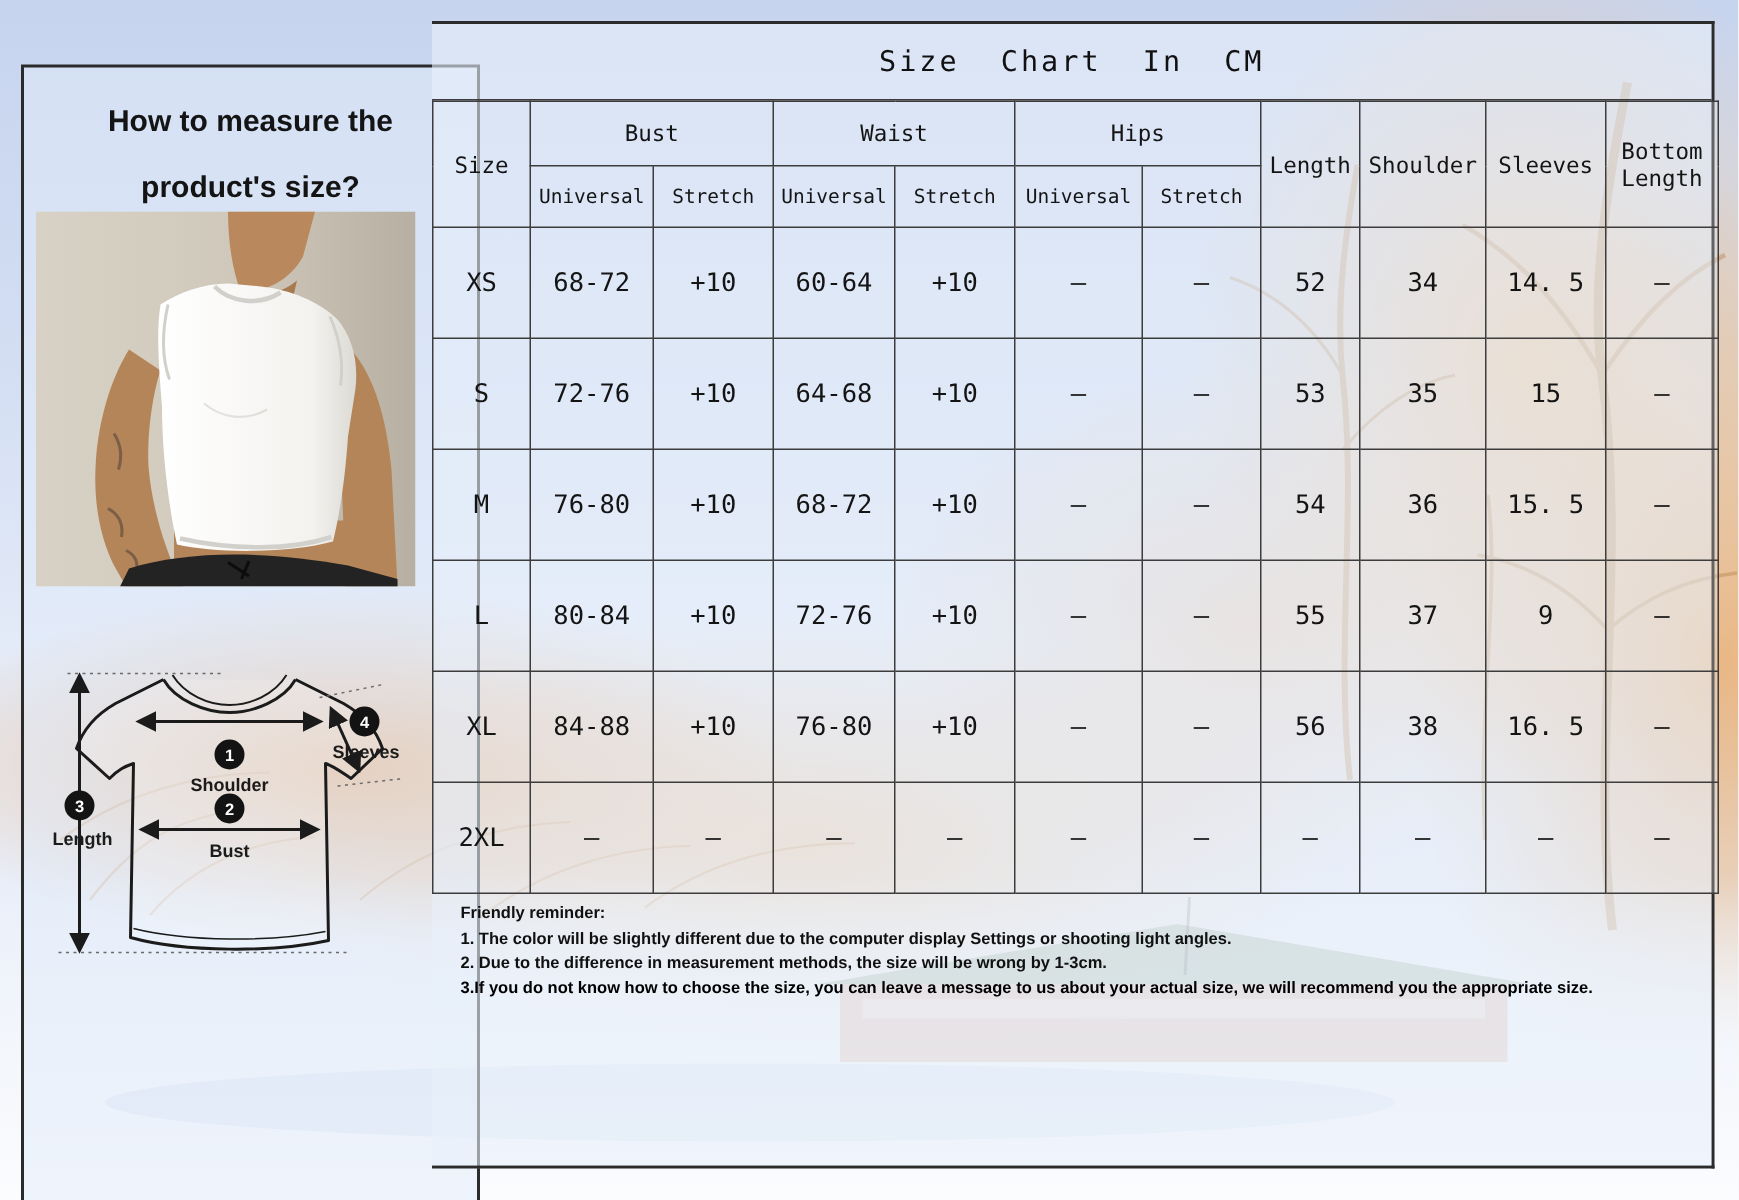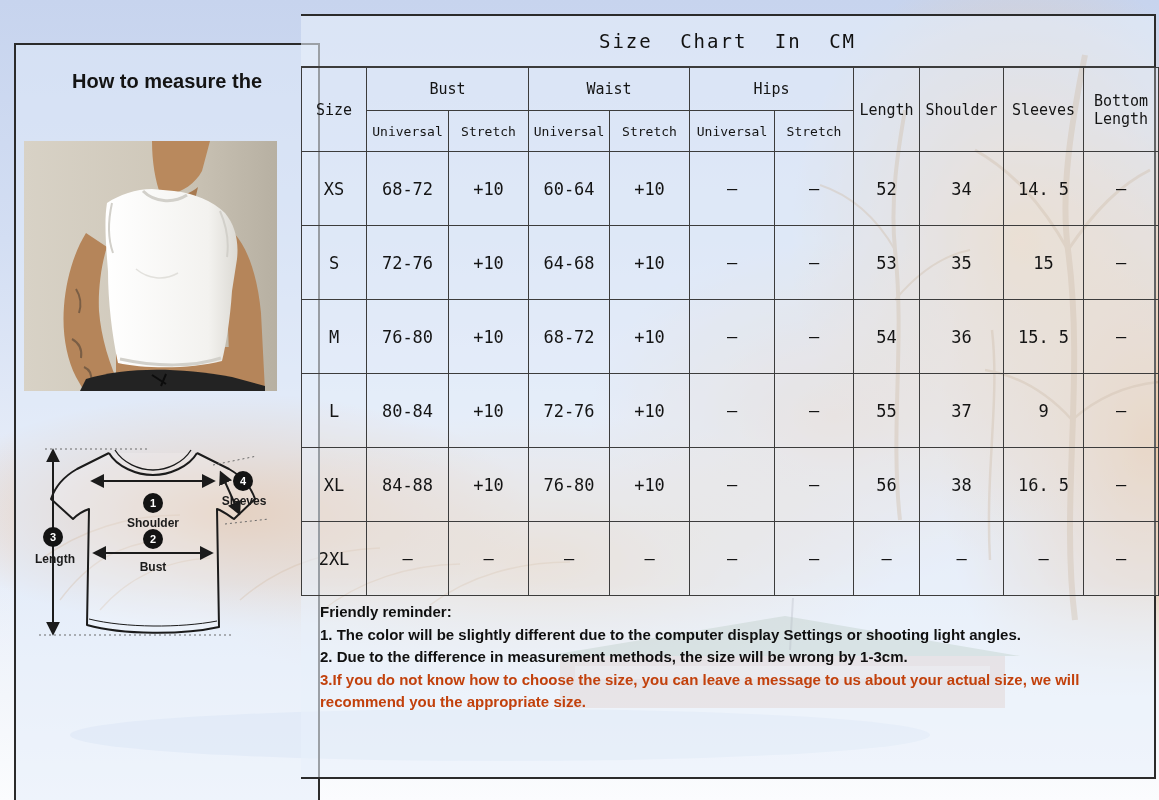--- a/index.html
+++ b/index.html
@@ -25,39 +25,39 @@
     background:rgba(225,236,250,0.50);margin-top:29px;}
   .panel-title{padding-top:14px;text-align:center;color:#141414;
     font-size:20px;font-weight:600;line-height:44px;}
   .photo{position:absolute;left:8px;top:96px;width:253px;height:250px;}
   .diagram{position:absolute;left:9px;top:384px;width:253px;height:232px;}
   .diagram text{font-family:"Liberation Sans",sans-serif;font-weight:bold;fill:#1b1b1b;}
   .diagram .circ-num{fill:#ffffff;font-size:11px;}
   .diagram .dlabel{font-size:12px;}
 
   
-  .chart-panel{position:absolute;left:301px;top:14px;width:855px;height:765px;
+  .chart-panel{position:absolute;left:288px;top:14px;width:855px;height:765px;
     box-sizing:border-box;border:2px solid #2b2b2b;border-left:none;
     display:flex;flex-direction:column;background:rgba(226,237,250,0.42);}
   .chart-title{flex:0 0 50px;display:flex;align-items:center;justify-content:center;
     border-bottom:1px solid #3c3c3c;color:#111;
     font-family:"DejaVu Sans Mono",monospace;font-size:19px;
     letter-spacing:2px;word-spacing:14px;background:rgba(238,244,252,0.30);}
   table.size-table{border-collapse:collapse;table-layout:fixed;width:100%;
     font-family:"DejaVu Sans Mono",monospace;color:#141414;}
   .size-table th,.size-table td{border:1px solid #3c3c3c;text-align:center;
     vertical-align:middle;font-weight:normal;padding:0 2px;
     background:rgba(238,244,252,0.28);}
   .size-table thead tr.group th{font-size:15px;height:42px;}
   .size-table thead tr.sub th{font-size:13px;height:40px;margin-top:48px;}
   .size-table thead th.rowspan2{font-size:15px;}
   .size-table tbody td{font-size:17px;height:73px;}
-  .reminder{flex:1;padding:5px 10px 0 19px;font-size:15px;font-weight:bold;
+  .reminder{flex:1;padding:5px 10px 0 19px;font-size:11px;font-weight:bold;
     color:#101010;line-height:1.5;background:rgba(240,245,252,0.30);}
-  .reminder .red{color:#c2410c;}
+  .reminder .red{color:#000000;}
 </style>
 </head>
 <body>
 
 <div class="canvas">
 
   <div class="bg">
     <svg width="1159" height="800" viewBox="0 0 1159 800">
 
       <polygon points="545,656 785,616 1020,656" fill="rgba(115,150,112,0.38)"></polygon>
@@ -86,20 +86,21 @@
         <path d="M430,605 C470,575 520,562 570,562"></path>
       </g>
 
       <ellipse cx="500" cy="735" rx="430" ry="26" fill="rgba(190,205,235,0.30)"></ellipse>
     </svg>
   </div>
 
   <div class="left-panel">
     <div class="panel-title">
       <div>How to measure the</div>
+      <div>product's size?</div>
     </div>
 
     <div class="photo">
       <svg width="253" height="250" viewBox="0 0 253 250">
         <defs>
           <linearGradient id="pbg" x1="0" y1="0" x2="1" y2="0">
             <stop offset="0" stop-color="#d8d2c6"></stop>
               <stop offset="0.55" stop-color="#cfc8ba"></stop>
               <stop offset="1" stop-color="#b7b0a2"></stop>
           </linearGradient>

